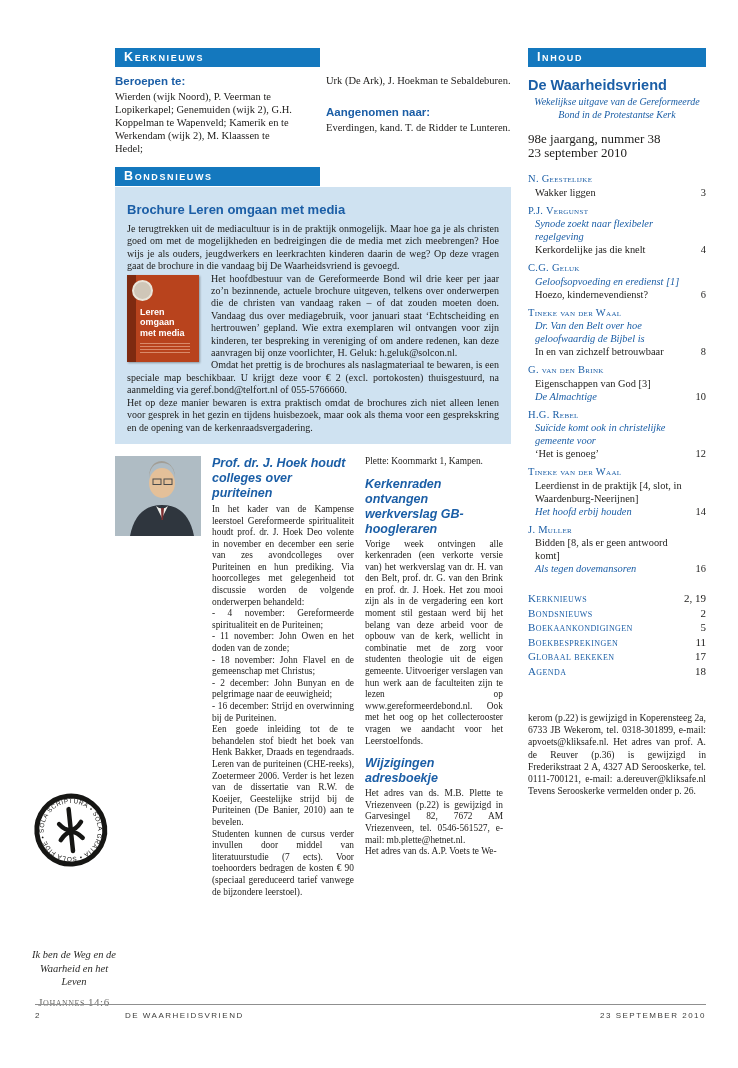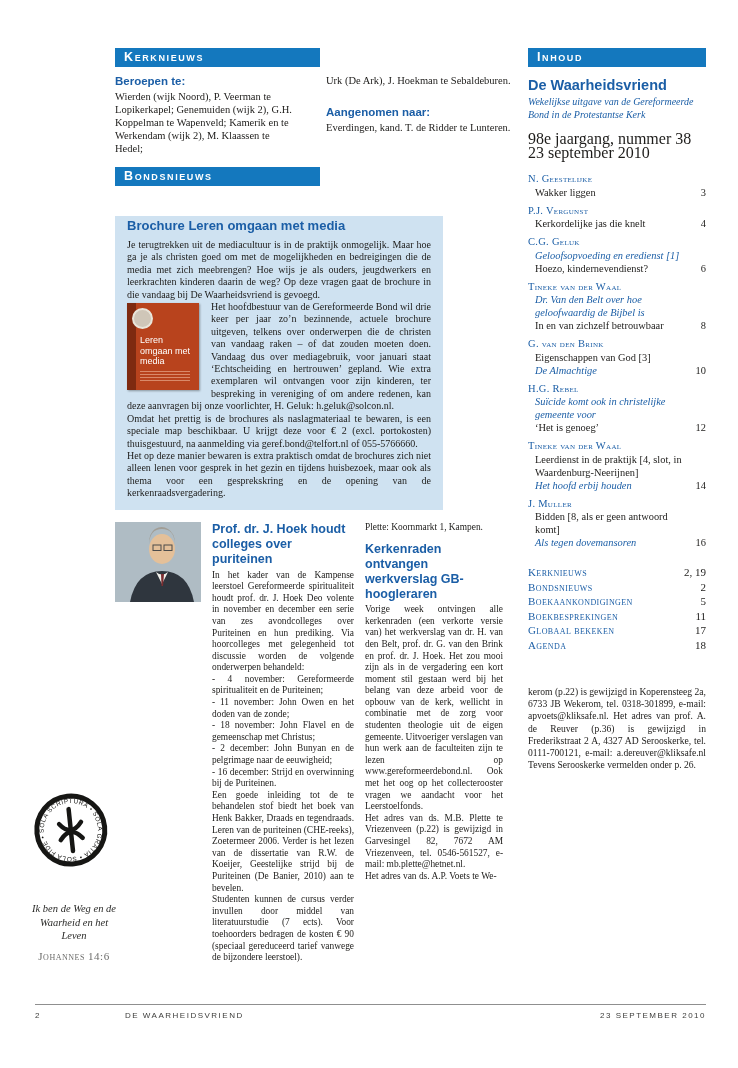--- a/index.html
+++ b/index.html
@@ -8,56 +8,56 @@
 
   
   .bar{background:#1478be;color:#fff;font-family:"Liberation Sans",sans-serif;
        font-variant:small-caps;font-weight:bold;font-size:12.5px;letter-spacing:1.6px;
        height:19px;line-height:19px;padding-left:9px;width:205px;box-sizing:border-box;}
   .bar.full{width:100%;}
 
   
   .rail{position:absolute;left:30px;top:0;width:88px;height:1068px;}
   .stamp{position:absolute;left:3px;top:792px;transform:rotate(-6deg);}
-  .verse{position:absolute;left:0;top:902px;width:88px;text-align:center;}
+  .verse{position:absolute;left:0;top:948px;width:88px;text-align:center;}
   .verse-text{margin:0;font-style:italic;font-size:10.5px;line-height:13.5px;color:#2a2a28;}
   .verse-ref{margin:7px 0 0 0;font-variant:small-caps;font-size:11px;letter-spacing:.5px;color:#6d6d6b;}
 
   
   .main{position:absolute;left:115px;top:48px;width:396px;height:957px;overflow:hidden;}
   h2,h3{margin:0;font-family:"Liberation Sans",sans-serif;color:#1b5ea6;}
   h3{font-size:11.5px;line-height:14px;margin-bottom:2px;}
   .kerk-grid{display:grid;grid-template-columns:1fr 1fr;column-gap:26px;margin:7px 0 5px 0;min-height:88px;}
   .kerk-grid p{margin:0;font-size:10.5px;line-height:13px;}
   .mt{margin-top:18px;}
 
-  .blue-box{background:#cfe2f1;margin-top:30px;padding:2px 12px 10px 12px;box-sizing:border-box;width:328px;}
+  .blue-box{background:#cfe2f1;margin-top:1px;padding:15px 12px 10px 12px;box-sizing:border-box;width:396px;}
   .blue-box h2{font-size:13px;line-height:16px;margin-bottom:5px;}
   .blue-box p{margin:0;font-size:10px;line-height:12.4px;text-align:justify;}
   .cover{float:left;width:72px;height:87px;background:#b8431d;position:relative;margin:2px 12px 2px 0;
          box-shadow:1px 1px 2px rgba(0,0,0,.35);overflow:hidden;}
   .cover-strip{position:absolute;left:0;top:0;bottom:0;width:9px;background:#7e2a10;}
   .cover-circle{position:absolute;left:5px;top:5px;width:17px;height:17px;border-radius:50%;
                 background:#cfc6b8;border:2px solid #e9e5da;}
   .cover-title{position:absolute;left:13px;top:32px;width:52px;color:#fff;
-               font-family:"Liberation Sans",sans-serif;font-weight:normal;font-size:9px;line-height:10.5px;}
+               font-family:"Liberation Sans",sans-serif;font-weight:bold;font-size:9px;line-height:10.5px;}
   .cover-lines{position:absolute;left:13px;bottom:7px;width:50px;height:12px;
                background:repeating-linear-gradient(#d98a6a 0 1px,transparent 1px 3px);}
 
   .lower{display:grid;grid-template-columns:86px 142px 138px;column-gap:11px;margin-top:12px;}
   .photo{width:86px;height:80px;overflow:hidden;}
-  .ncol h2{font-size:12.5px;line-height:15px;margin-bottom:3px;}
+  .ncol h2{font-size:12.5px;line-height:15px;margin-bottom:3px;font-style:italic;}
   .ncol p{margin:0;font-size:9.4px;line-height:11.6px;text-align:justify;}
   .ncol h2.sub{margin-top:9px;margin-bottom:2px;}
 
   
   .toc{position:absolute;left:528px;top:48px;width:178px;}
   .mag-title{font-family:"Liberation Sans",sans-serif;font-weight:bold;font-size:14.5px;color:#1b5ea6;margin-top:10px;}
-  .mag-sub{font-style:italic;font-size:10px;line-height:12.5px;color:#1b5ea6;margin-top:3px;}
-  .issue{margin-top:11px;font-size:16px;line-height:14px;}
+  .mag-sub{font-style:italic;font-size:10px;line-height:12.5px;color:#1b5ea6;margin-top:3px;text-align:center;}
+  .issue{margin-top:11px;font-size:13px;line-height:14px;}
   .entries{margin-top:12px;}
   .toc-entry{margin-bottom:5px;}
   .toc-author{font-variant:small-caps;font-size:10.5px;letter-spacing:.3px;color:#1b5ea6;line-height:13.5px;}
   .toc-line{position:relative;padding-left:7px;padding-right:14px;font-size:10.4px;line-height:13px;}
   .toc-line.i .toc-text{font-style:italic;color:#1b5ea6;}
   .toc-page{position:absolute;right:0;bottom:0;color:#1d1c1a;font-style:normal;}
   .toc-sections{margin-top:16px;}
   .toc-srow{display:flex;font-size:11px;line-height:14.5px;}
   .toc-srow .lbl{font-variant:small-caps;letter-spacing:.4px;color:#1b5ea6;}
   .toc-srow .pgs{margin-left:auto;}
@@ -153,20 +153,21 @@
         <p>- 2 december: John Bunyan en de pelgrimage naar de eeuwigheid;</p>
         <p>- 16 december: Strijd en overwinning bij de Puriteinen.</p>
         <p>Een goede inleiding tot de te behandelen stof biedt het boek van Henk Bakker, Draads en tegendraads. Leren van de puriteinen (CHE-reeks), Zoetermeer 2006. Verder is het lezen van de dissertatie van R.W. de Koeijer, Geestelijke strijd bij de Puriteinen (De Banier, 2010) aan te bevelen.</p>
         <p>Studenten kunnen de cursus verder invullen door middel van literatuurstudie (7 ects). Voor toehoorders bedragen de kosten € 90 (speciaal gereduceerd tarief vanwege de bijzondere leerstoel).</p>
       </div>
 
       <div class="ncol">
         <p>Plette: Koornmarkt 1, Kampen.</p>
         <h2 class="sub">Kerkenraden ontvangen werkverslag GB-hoogleraren</h2>
         <p>Vorige week ontvingen alle kerkenraden (een verkorte versie van) het werkverslag van dr. H. van den Belt, prof. dr. G. van den Brink en prof. dr. J. Hoek. Het zou mooi zijn als in de vergadering een kort moment stil gestaan werd bij het belang van deze arbeid voor de opbouw van de kerk, wellicht in combinatie met de zorg voor studenten theologie uit de eigen gemeente. Uitvoeriger verslagen van hun werk aan de faculteiten zijn te lezen op www.gereformeerdebond.nl. Ook met het oog op het collecterooster vragen we aandacht voor het Leerstoelfonds.</p>
+        <h2 class="sub">Wijzigingen adresboekje</h2>
         <p>Het adres van ds. M.B. Plette te Vriezenveen (p.22) is gewijzigd in Garvesingel 82, 7672 AM Vriezenveen, tel. 0546-561527, e-mail: mb.plette@hetnet.nl.</p>
         <p>Het adres van ds. A.P. Voets te We-</p>
       </div>
     </div>
   </div>
 
   <div class="toc">
     <div class="bar full">Inhoud</div>
     <div class="mag-title">De Waarheidsvriend</div>
     <div class="mag-sub">Wekelijkse uitgave van de Gereformeerde Bond in de Protestantse Kerk</div>
@@ -175,20 +176,21 @@
       <div>23 september 2010</div>
     </div>
 
     <div class="entries">
       <div class="toc-entry">
         <div class="toc-author">N. Geestelijke</div>
         <div class="toc-line"><span class="toc-text">Wakker liggen</span><span class="toc-page">3</span></div>
       </div>
       <div class="toc-entry">
         <div class="toc-author">P.J. Vergunst</div>
+        <div class="toc-line i"><span class="toc-text">Synode zoekt naar flexibeler regelgeving</span></div>
         <div class="toc-line"><span class="toc-text">Kerkordelijke jas die knelt</span><span class="toc-page">4</span></div>
       </div>
       <div class="toc-entry">
         <div class="toc-author">C.G. Geluk</div>
         <div class="toc-line i"><span class="toc-text">Geloofsopvoeding en eredienst [1]</span></div>
         <div class="toc-line"><span class="toc-text">Hoezo, kindernevendienst?</span><span class="toc-page">6</span></div>
       </div>
       <div class="toc-entry">
         <div class="toc-author">Tineke van der Waal</div>
         <div class="toc-line i"><span class="toc-text">Dr. Van den Belt over hoe geloofwaardig de Bijbel is</span></div>

